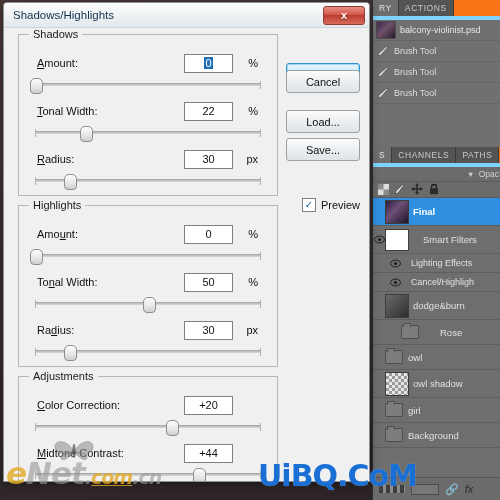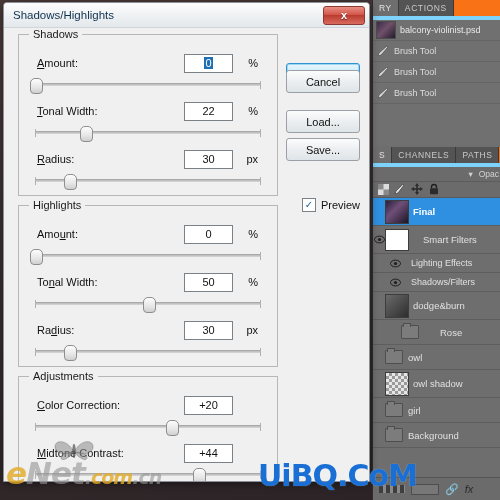--- a/index.html
+++ b/index.html
@@ -107,21 +107,21 @@
   #preview-row{position:absolute;right:9px;top:170px;display:flex;align-items:center;gap:5px;}
   #preview-check{width:12px;height:12px;background:#fff;border:1px solid #7b8287;
     display:flex;align-items:center;justify-content:center;font-size:10px;color:#1b5e9e;line-height:1;}
   #preview-label{font-size:11px;color:#111;}
   
   #wm-enet{position:absolute;left:6px;top:455px;font-size:31px;font-weight:bold;
     font-style:italic;font-family:"DejaVu Sans",sans-serif;letter-spacing:-1px;
     color:rgba(150,150,150,.62);white-space:nowrap;}
   #wm-enet .e{color:rgba(226,170,36,.8);}
   #wm-enet .dom{font-size:19px;}
-  #wm-enet .dom .y{color:rgba(226,170,36,.8);}
+  #wm-enet .dom .y{color:rgba(226,170,36,.8);text-decoration:underline;}
   #wm-uibq{position:absolute;left:258px;top:458px;font-size:30px;font-weight:bold;
     font-family:"DejaVu Sans",sans-serif;color:#1a6fd4;letter-spacing:-1px;white-space:nowrap;
     text-shadow:0 0 1px rgba(255,255,255,.5);}
   #butterfly{position:absolute;left:52px;top:436px;font-size:28px;
     color:rgba(120,120,120,.55);line-height:1;}
 </style>
 </head>
 <body>
 
 <div id="ps-bg">
@@ -230,21 +230,21 @@
     <div class="layer-name sub1">Lighting Effects</div>
   </div>
 
   <div class="fx-row">
     <div class="eye" style="margin-left:16px;">
       <svg width="11" height="9" viewBox="0 0 11 9">
           <ellipse cx="5.5" cy="4.5" rx="5" ry="3.4" fill="none" stroke="#1e1e1e" stroke-width="1"></ellipse>
           <circle cx="5.5" cy="4.5" r="1.6" fill="#1e1e1e"></circle>
         </svg>
     </div>
-    <div class="layer-name sub1">Shadows/Filters</div>
+    <div class="layer-name sub1">Cancel/Highligh</div>
   </div>
 
   <div class="layer-row">
     <div class="eye"></div>
     <div class="lthumb db"></div>
     <div class="layer-name">dodge&amp;burn</div>
   </div>
 
   <div class="layer-row" style="height:24px;gap:16px;">
     <div class="eye"></div>

